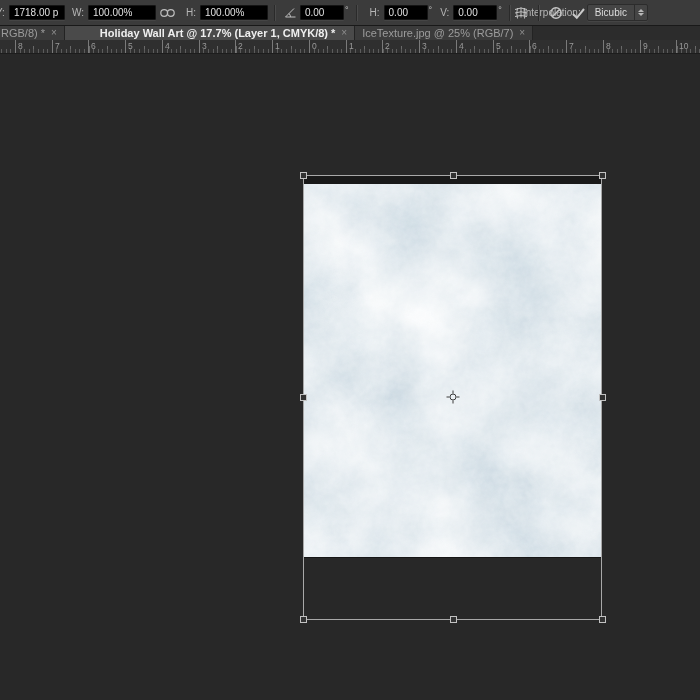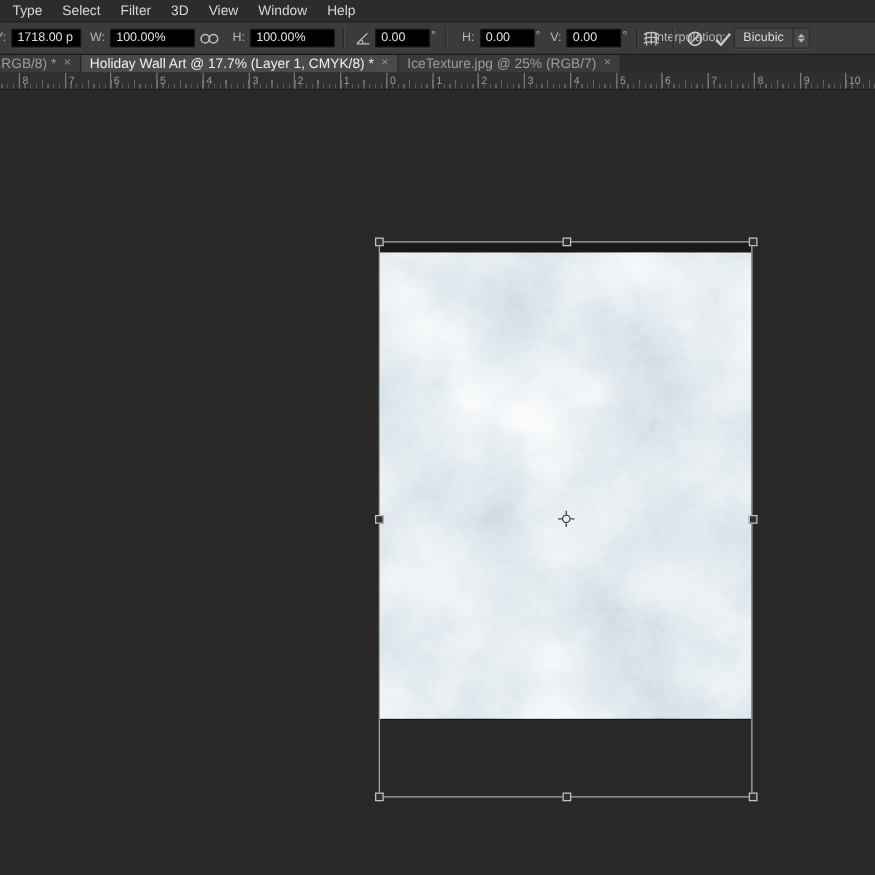--- a/index.html
+++ b/index.html
@@ -47,21 +47,21 @@
   .tool-btn { width:22px; height:20px; display:flex; align-items:center; justify-content:center; border-radius:2px; }
   
   .tab-bar { height:14px; background:#2c2c2c; display:flex; align-items:stretch; }
   .tab {
     display:flex; align-items:center; padding:0 7px; background:#3b3b3b;
     border-right:1px solid #232323; cursor:default; white-space:nowrap;
   }
   .tab.clipped { padding-left:1px; }
   .tab-label { font-size:11px; color:#9c9c9c; }
   .tab.active { background:#4a4a4a; }
-  .tab.active .tab-label { color:#efefef; font-weight:normal; }
+  .tab.active .tab-label { color:#efefef; font-weight:bold;margin-left:28px; }
   .tab-close { font-size:10px; color:#8f8f8f; margin-left:6px; line-height:10px; }
   
   .ruler {
     position:relative; height:14px; background-color:#2f2f2f;
     border-bottom:1px solid #1d1d1d; overflow:hidden;
     background-image:
       repeating-linear-gradient(90deg, transparent 0 1.2px, #5c5c5c 1.2px 2.2px, transparent 2.2px 4.594px),
       repeating-linear-gradient(90deg, transparent 0 15px, #6a6a6a 15px 16px, transparent 16px 18.375px);
     background-size:100% 4px, 100% 7px;
     background-position:left bottom, left bottom;
@@ -81,29 +81,20 @@
     position:absolute; width:7px; height:7px; background:#323232;
     border:1px solid #c2c2c2;
   }
   .refpoint { position:absolute; left:445px; top:335px; }
 </style>
 </head>
 <body>
 
 <div class="app">
 
-  <div class="menu-bar">
-      <span class="menu-item">Type</span>
-      <span class="menu-item">Select</span>
-      <span class="menu-item">Filter</span>
-      <span class="menu-item">3D</span>
-      <span class="menu-item">View</span>
-      <span class="menu-item">Window</span>
-      <span class="menu-item">Help</span>
-    </div>
 
   <div class="options-bar">
     <span class="obar-label clip">Y:</span>
     <div class="field w56">
         <span>1718.00 p</span>
       </div>
 
     <span class="obar-label">W:</span>
     <div class="field w50">
         <span>100.00%</span>

